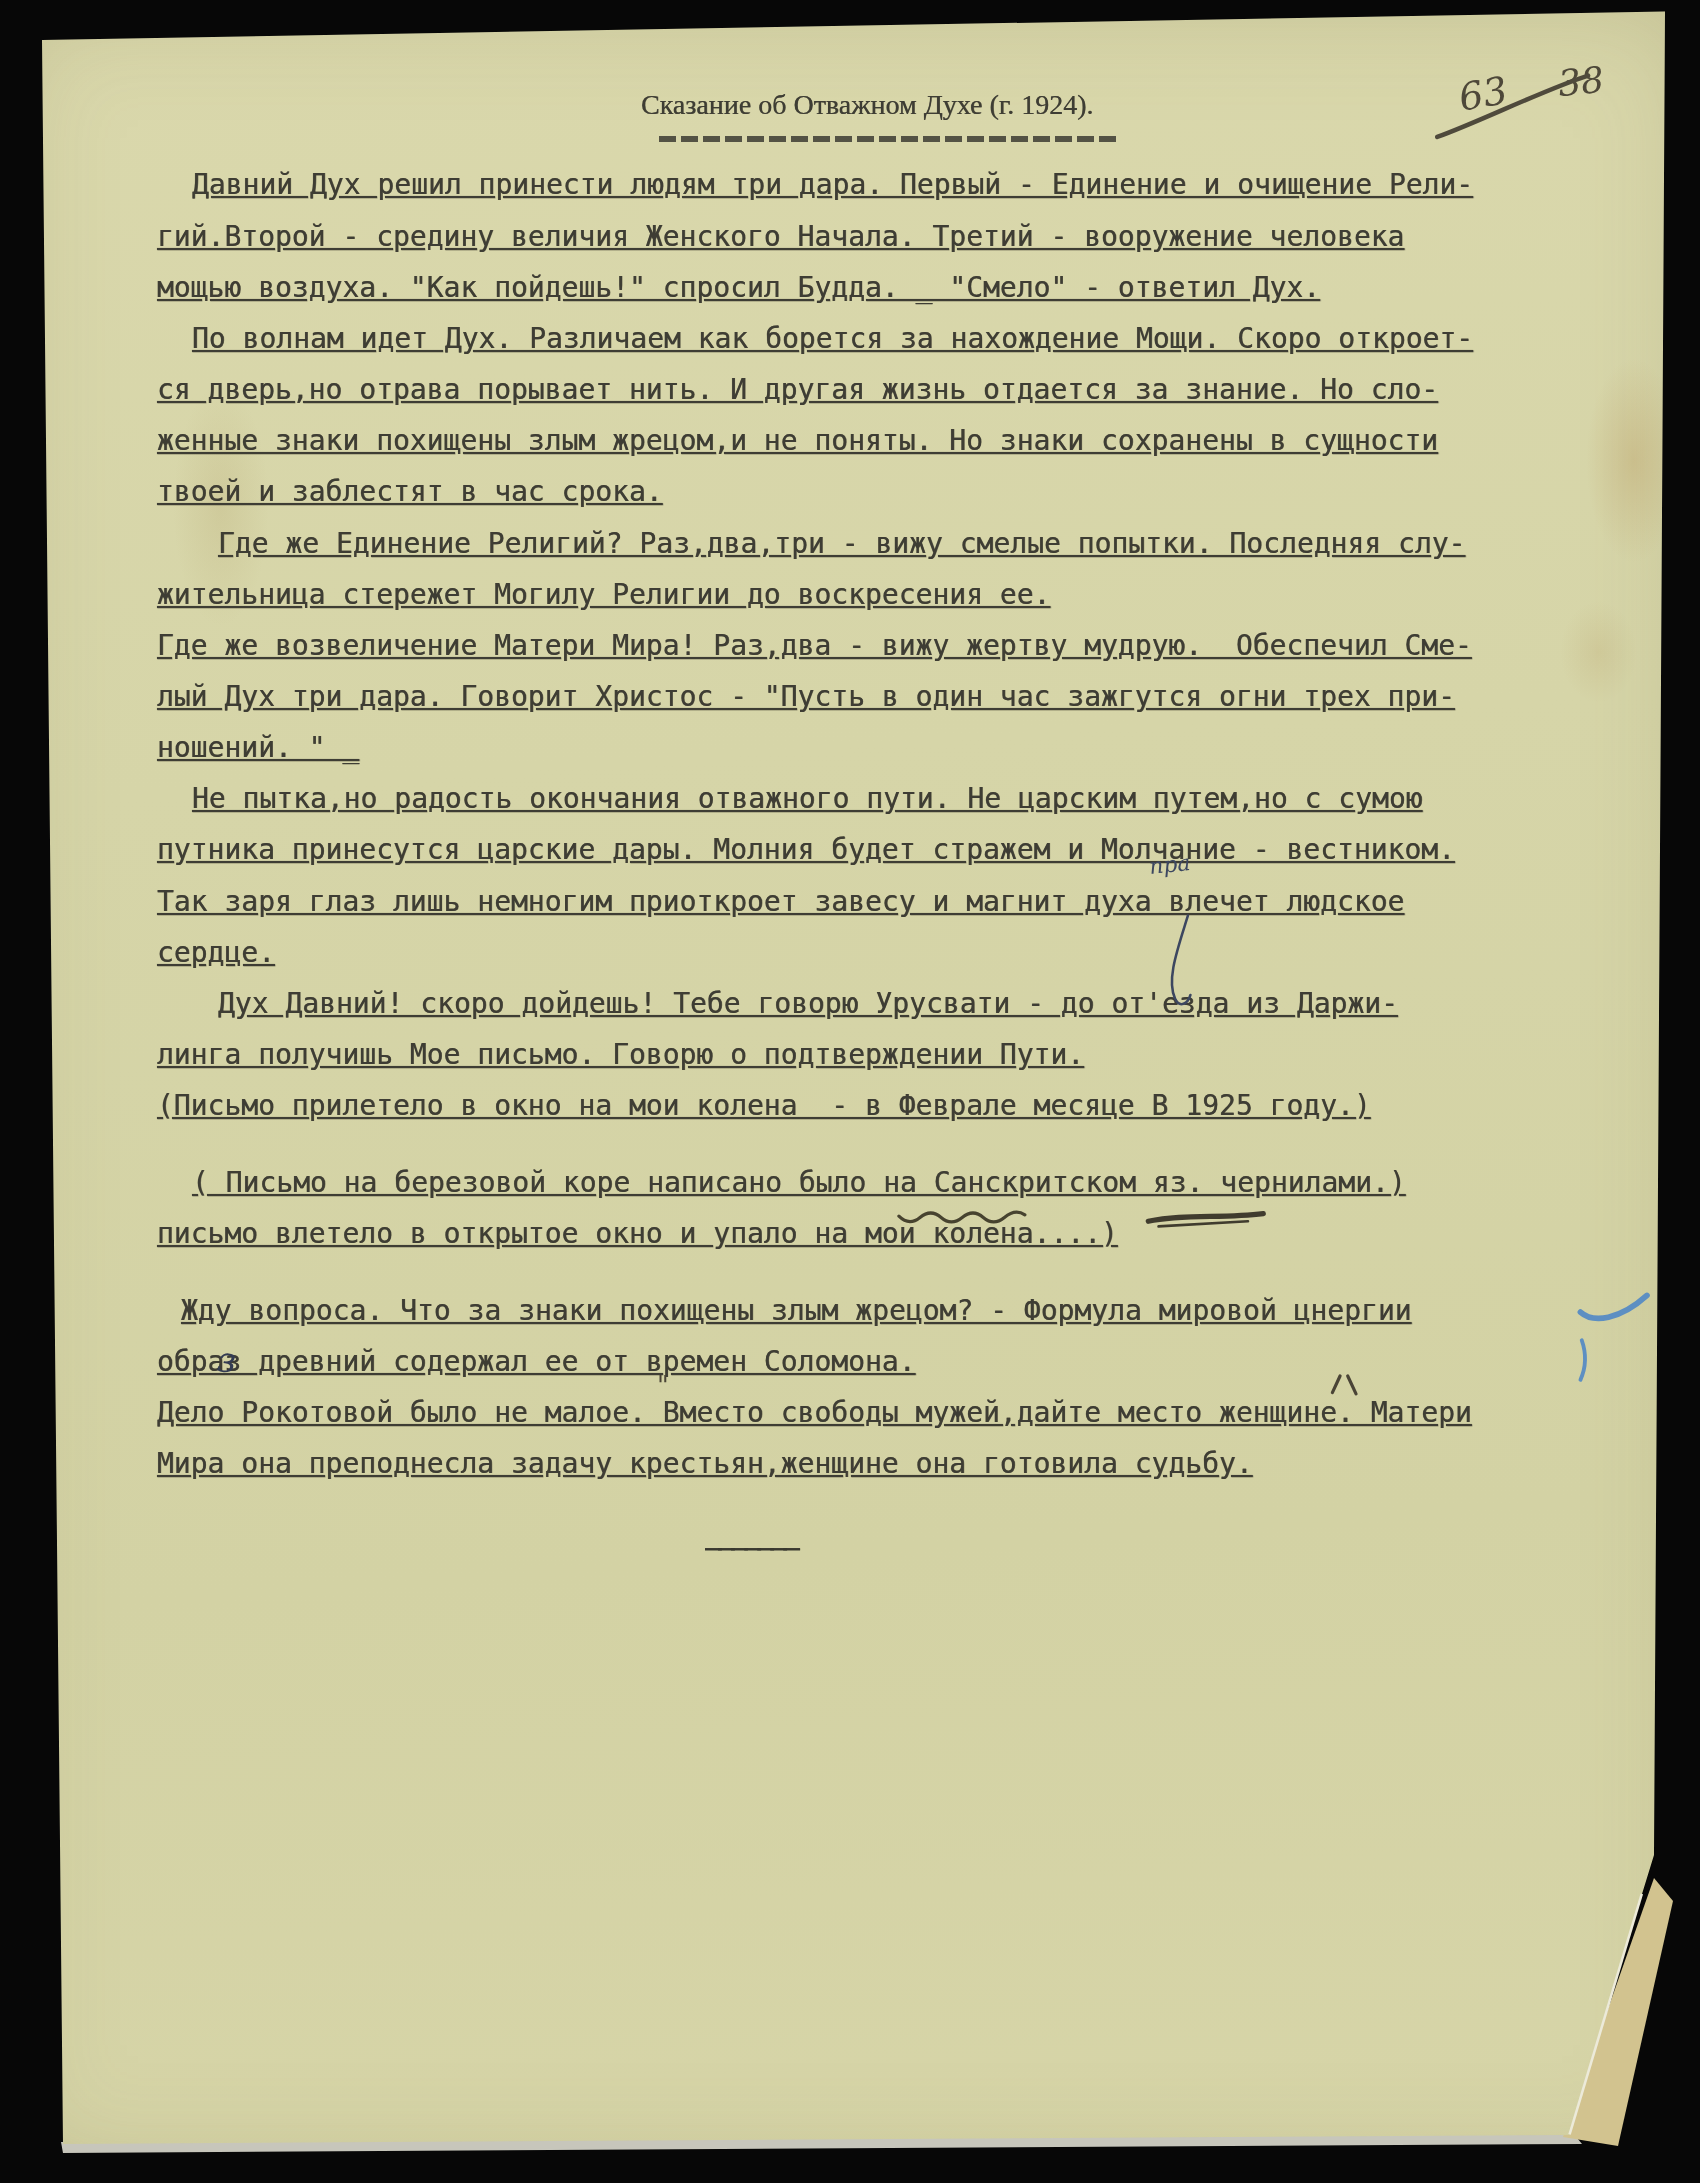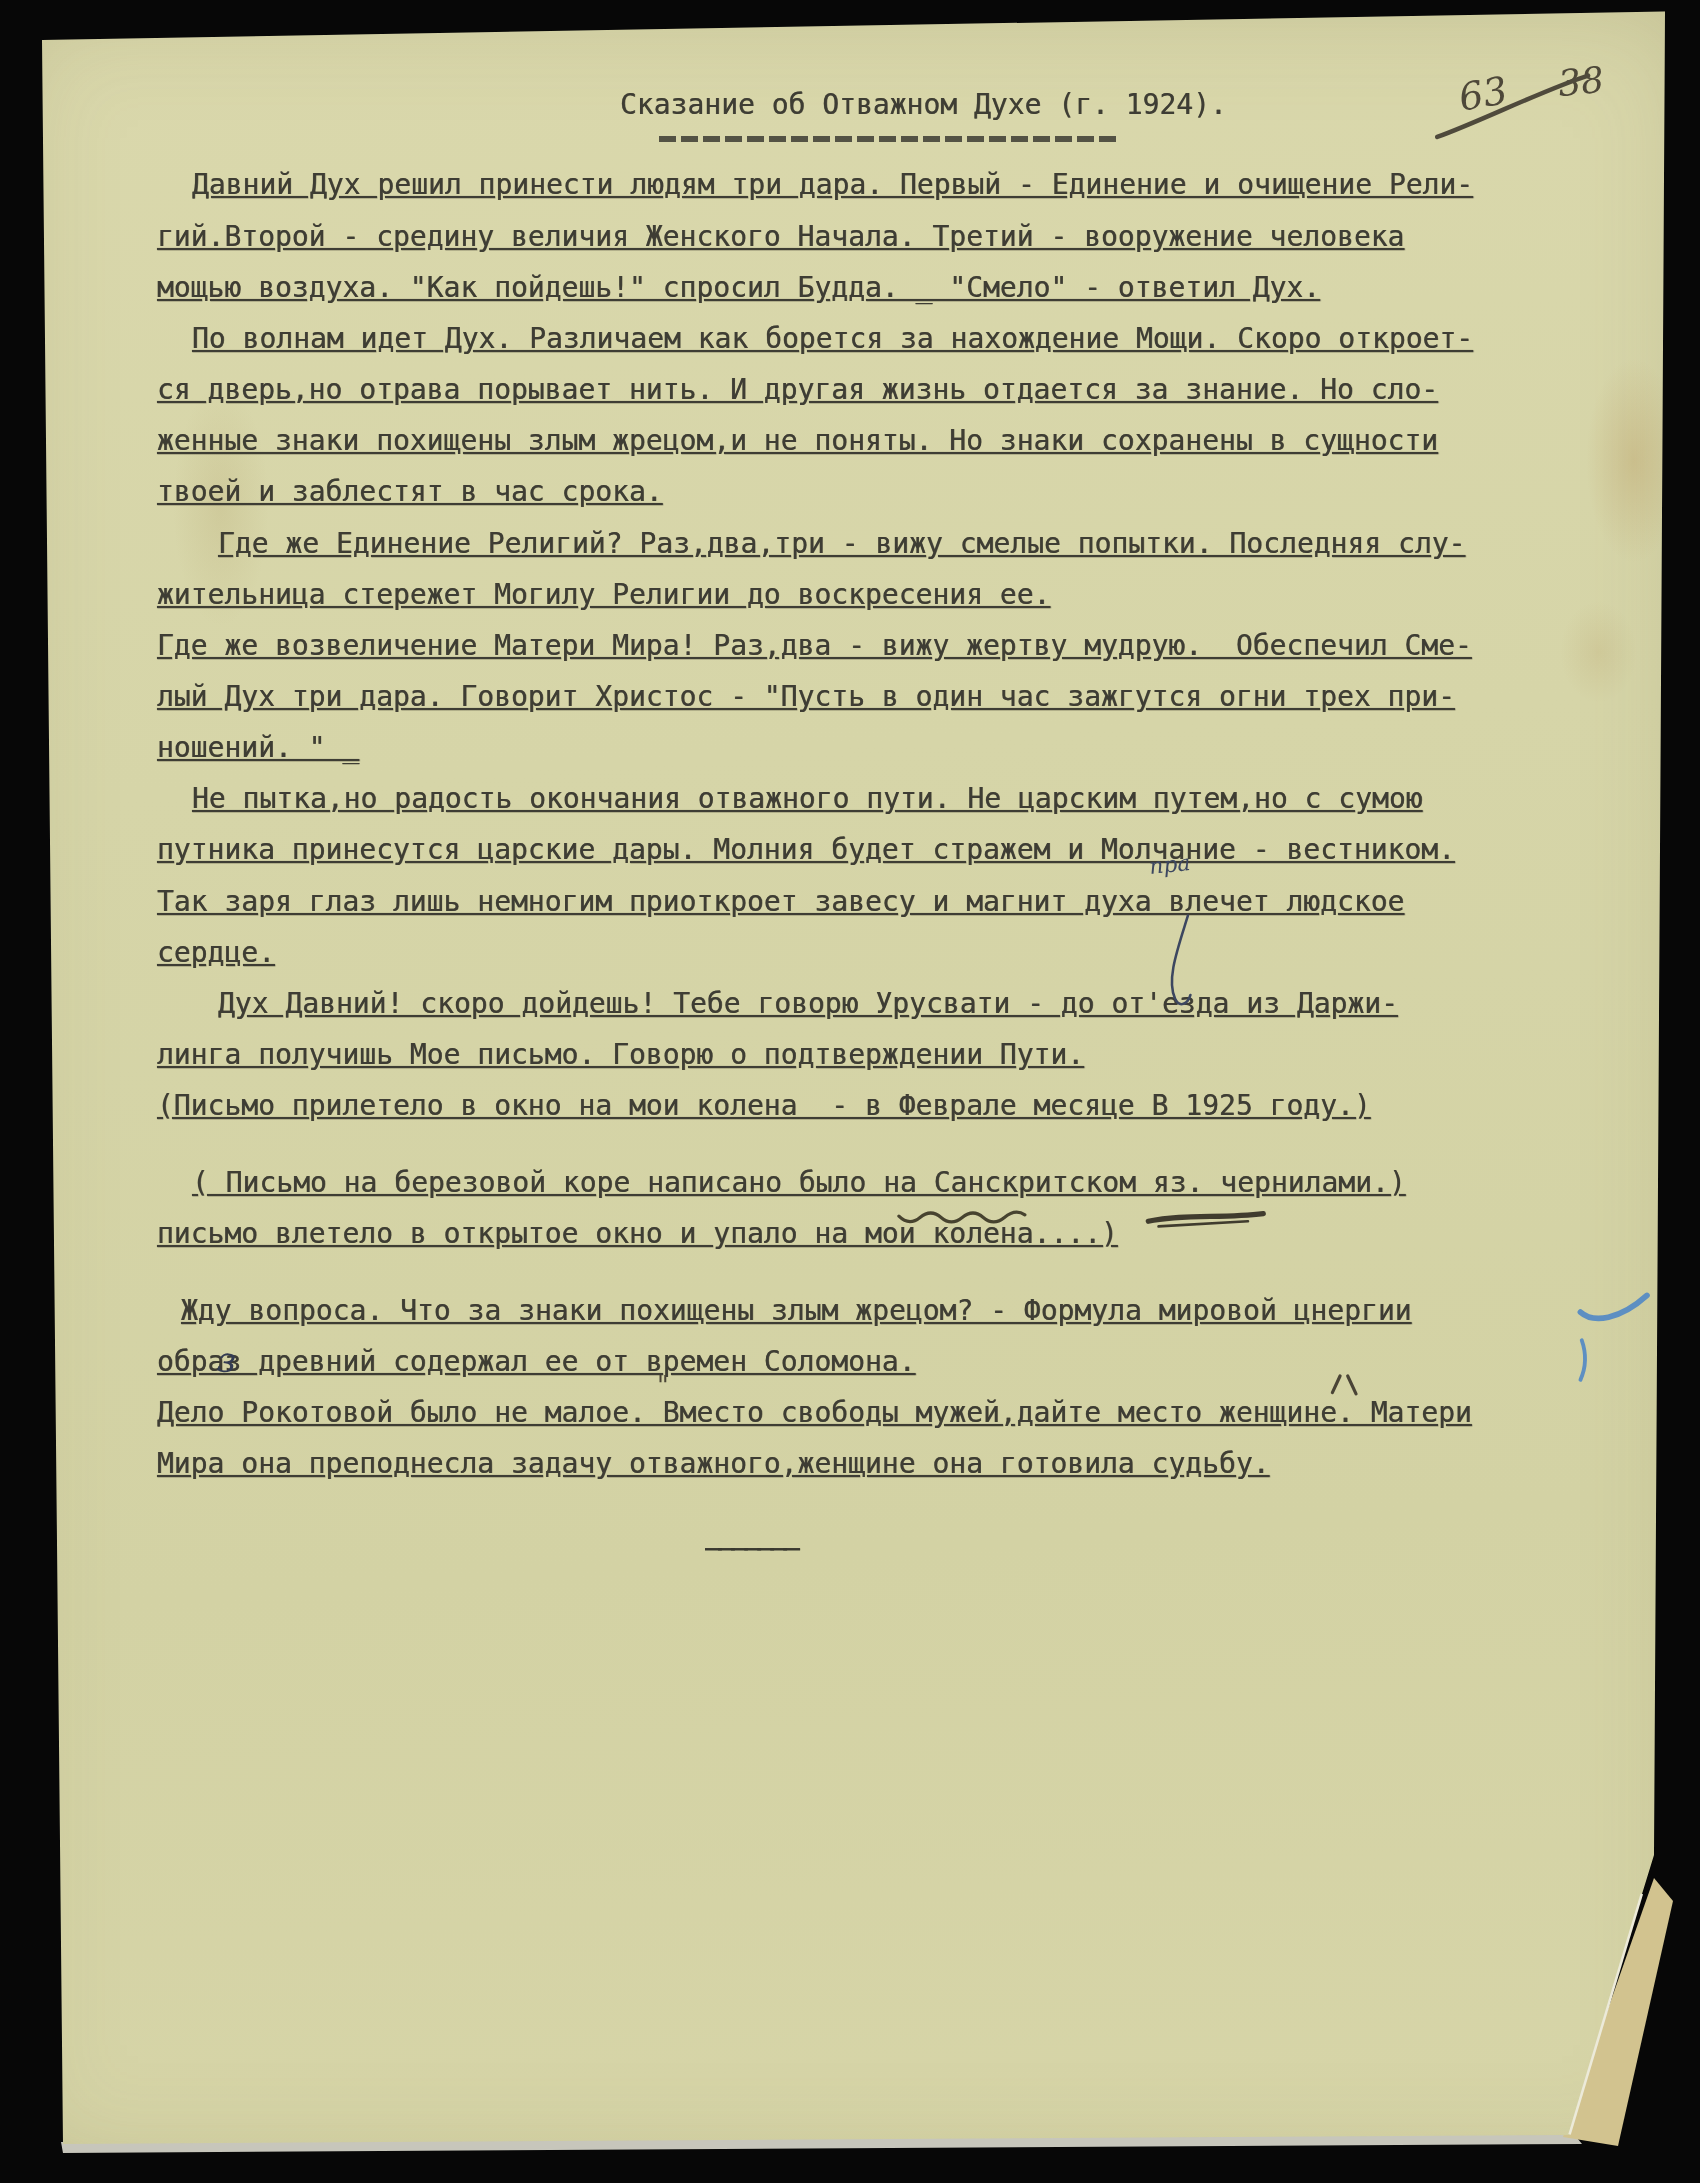--- a/index.html
+++ b/index.html
@@ -36,21 +36,21 @@
 
   .tw{ 
     position:absolute;color:#3e3d34;font-size:28px;line-height:1;white-space:pre;
     text-shadow:0.4px 0.4px 0.4px rgba(56,54,44,.6), -0.2px -0.2px 0.3px rgba(56,54,44,.35);
   }
   .line{left:157px;text-decoration:underline;}
   .ind-s{padding-left:24px;}
   .ind1{padding-left:35px;}
   .ind2{padding-left:61px;}
 
-  .title{left:620px;top:91px;}
+  .title{left:641px;top:91px;font-family:Liberation Serif, serif;}
   .title-underline{
     position:absolute;left:659px;top:136px;width:458px;height:5.8px;
     background:repeating-linear-gradient(90deg,#3c3b32 0 16.6px,rgba(60,59,50,0) 16.6px 22px);
     opacity:.85;
   }
   .separator{
     position:absolute;left:705px;top:1531px;color:#3a3930;font-size:28px;
     letter-spacing:-3.8px;white-space:pre;
     text-shadow:0 1.3px 0 rgba(58,57,48,.5);
   }
@@ -103,21 +103,21 @@
     <div class="tw line" style="top:888px">Так заря глаз лишь немногим приоткроет завесу и магнит духа влечет людское</div>
     <div class="tw line" style="top:939px">сердце.</div>
     <div class="tw line ind2" style="top:990px">Дух Давний! скоро дойдешь! Тебе говорю Урусвати - до от'езда из Даржи-</div>
     <div class="tw line" style="top:1041px">линга получишь Мое письмо. Говорю о подтверждении Пути.</div>
     <div class="tw line" style="top:1092px">(Письмо прилетело в окно на мои колена  - в Феврале месяце В 1925 году.)</div>
     <div class="tw line ind1" style="top:1169px">( Письмо на березовой коре написано было на Санскритском яз. чернилами.)</div>
     <div class="tw line" style="top:1220px">письмо влетело в открытое окно и упало на мои колена....)</div>
     <div class="tw line ind-s" style="top:1297px">Жду вопроса. Что за знаки похищены злым жрецом? - Формула мировой цнергии</div>
     <div class="tw line" style="top:1399px">Дело Рокотовой было не малое. Вместо свободы мужей,дайте место женщине. Матери</div>
     <div class="tw line" style="top:1348px">образ древний содержал ее от времен Соломона.</div>
-    <div class="tw line" style="top:1450px">Мира она преподнесла задачу отважного,женщине она готовила судьбу.</div>
+    <div class="tw line" style="top:1450px">Мира она преподнесла задачу крестьян,женщине она готовила судьбу.</div>
 
     <div class="separator">———————</div>
 
     <div class="hand ins-pra">пра</div>
     <div class="hand ins-z">з</div>
     <div class="hand ins-quote">"</div>
   </div>
 
   <svg class="overlay" width="1700" height="2183" viewBox="0 0 2659 3414">
 

